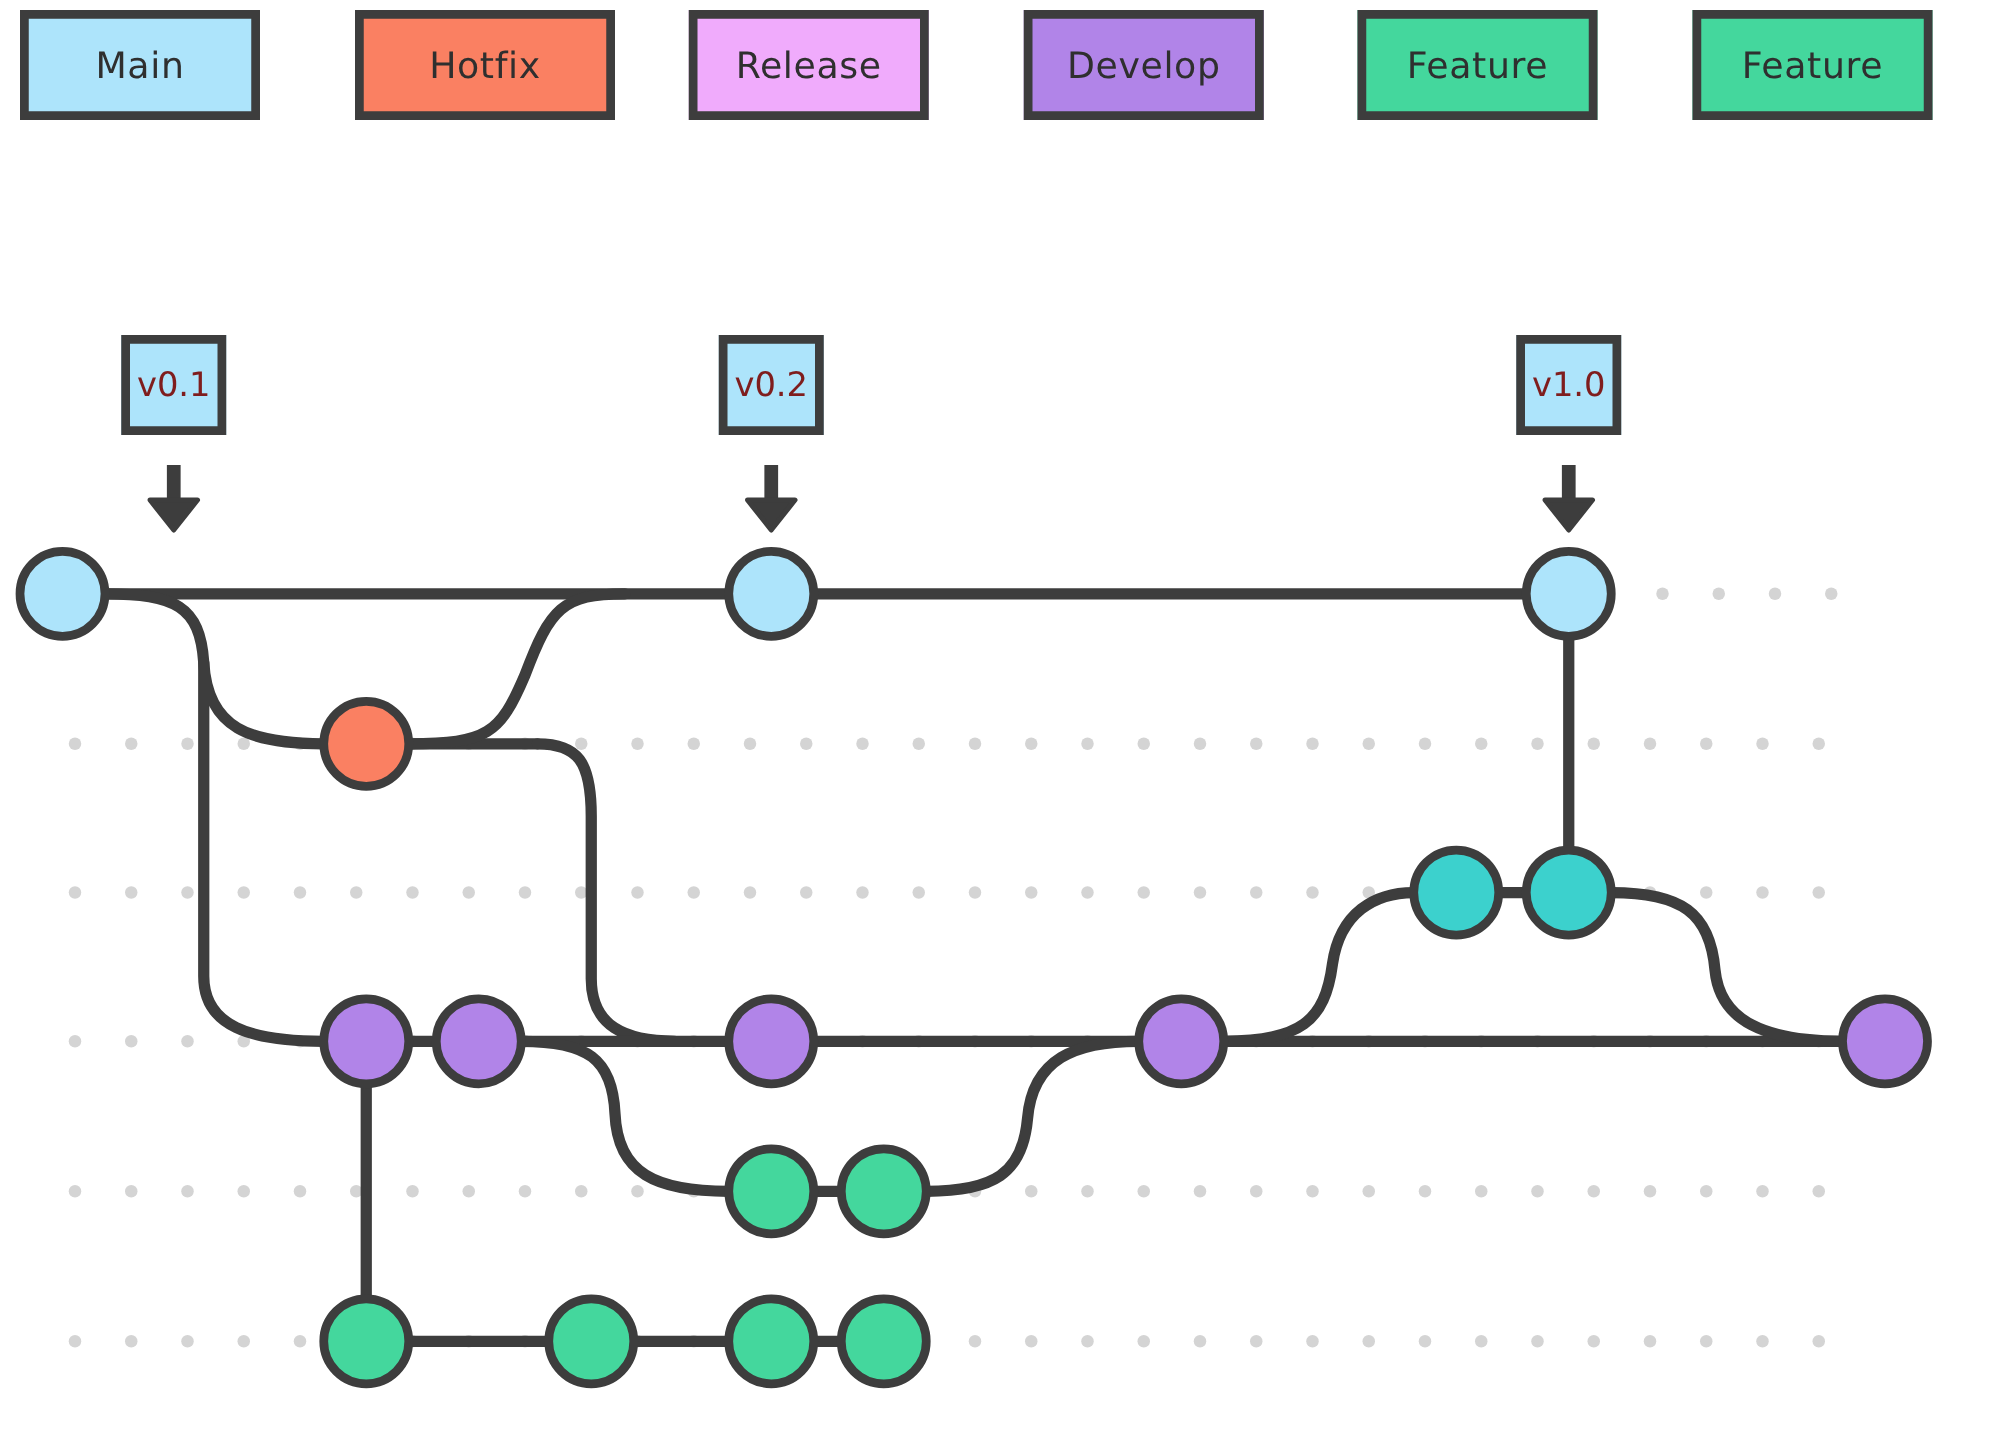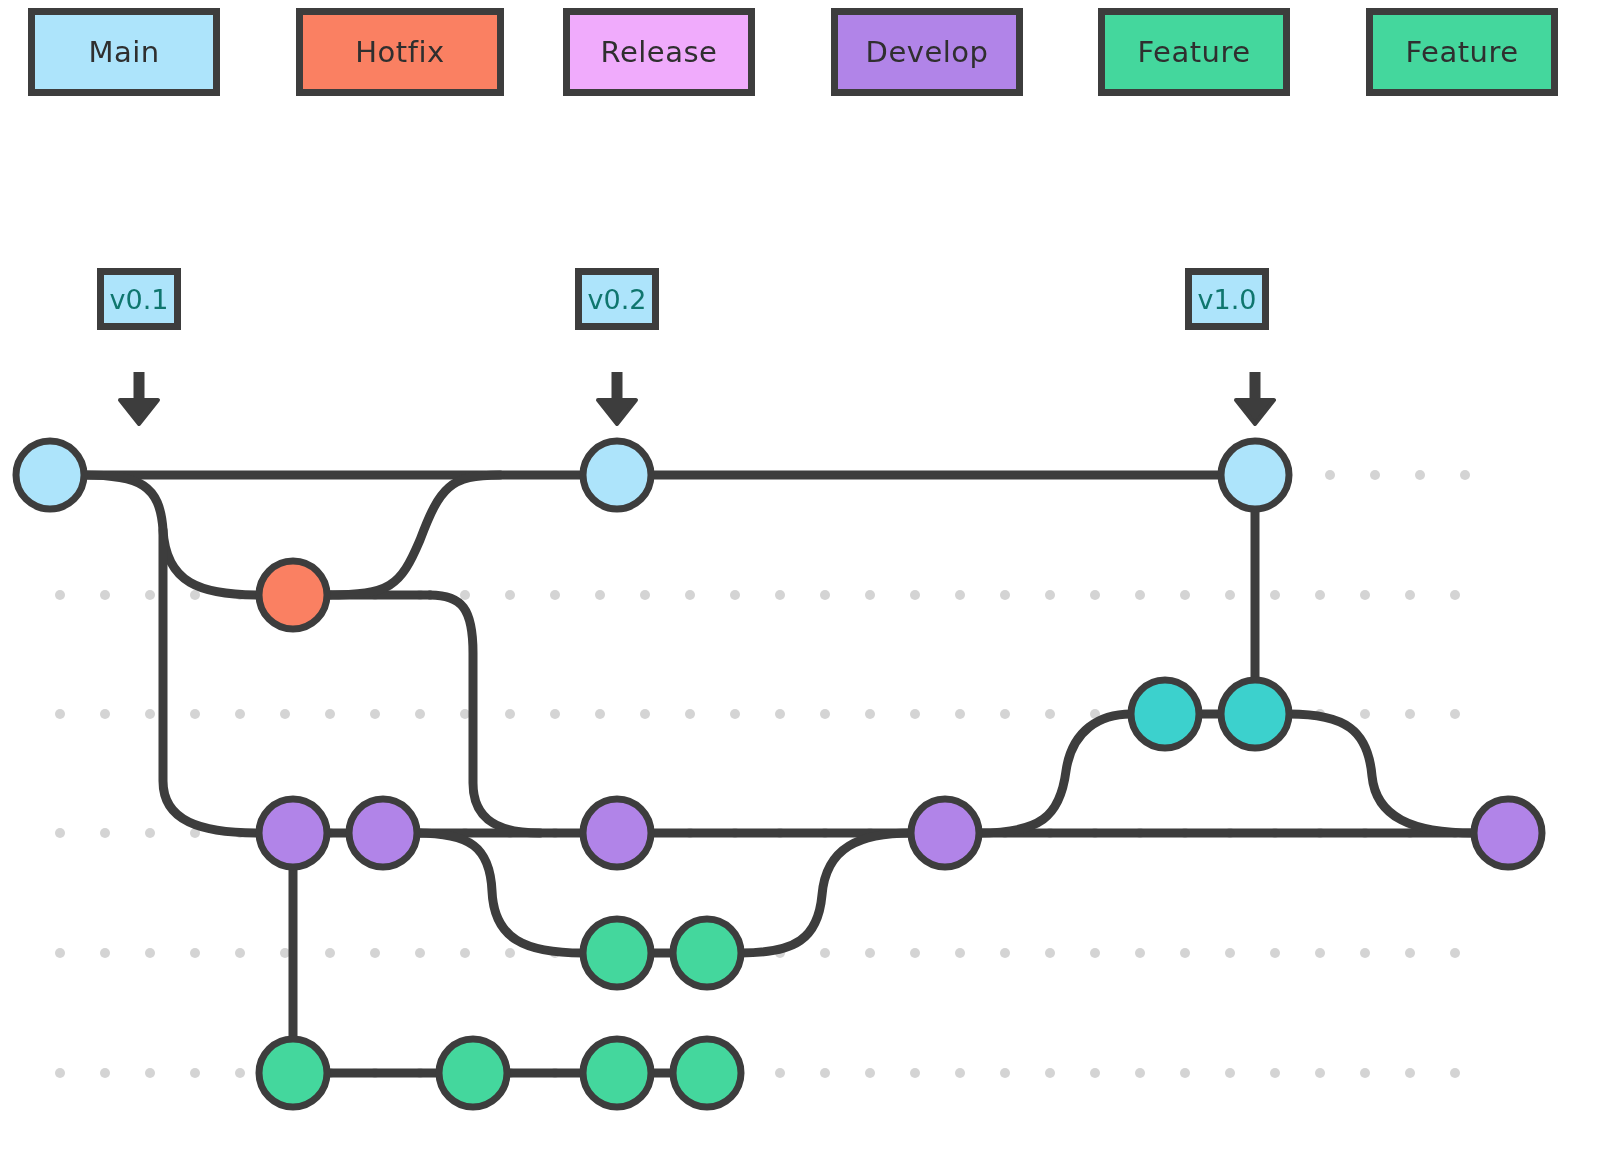--- a/index.html
+++ b/index.html
@@ -34,38 +34,37 @@
     height: 88px;
     border: 7px solid #3d3d3d;
     box-sizing: border-box;
     display: flex;
     align-items: center;
     justify-content: center;
     font-size: 29px;
     color: #2f2f2f;
     letter-spacing: 0.5px;
     font-family: "DejaVu Sans", sans-serif;
-    margin-left: 12px;
   }
   #graph {
     position: absolute;
     left: 0;
     top: 0;
   }
   .tag-box {
     position: absolute;
     width: 84px;
-    height: 62px;
+    height: 80px;
     border: 7px solid #3d3d3d;
     box-sizing: border-box;
     display: flex;
     align-items: center;
     justify-content: center;
     font-size: 27px;
-    color: #0f766e;
+    color: #7f1d1d;
     font-family: "DejaVu Sans", sans-serif;
   }
 </style>
 </head>
 <body>
 
 <div id="canvas">
 
   <div id="legend">
       <div class="legend-box" style="left: 16px; width: 192px; background: rgb(173, 228, 251);">
@@ -310,18 +309,18 @@
       </g>
   </svg>
 
   <div id="tags">
       <div class="tag-box" style="left: 97px; top: 268px; background: rgb(173, 228, 251);">
         <span>v0.1</span>
       </div>
       <div class="tag-box" style="left: 575px; top: 268px; background: rgb(173, 228, 251);">
         <span>v0.2</span>
       </div>
-      <div class="tag-box" style="left: 1185px; top: 268px; background: rgb(173, 228, 251); justify-content: center;">
+      <div class="tag-box" style="left: 1213px; top: 268px; background: rgb(173, 228, 251); justify-content: center;">
         <span>v1.0</span>
       </div>
     </div>
 
 </div>
 
 </body></html>

